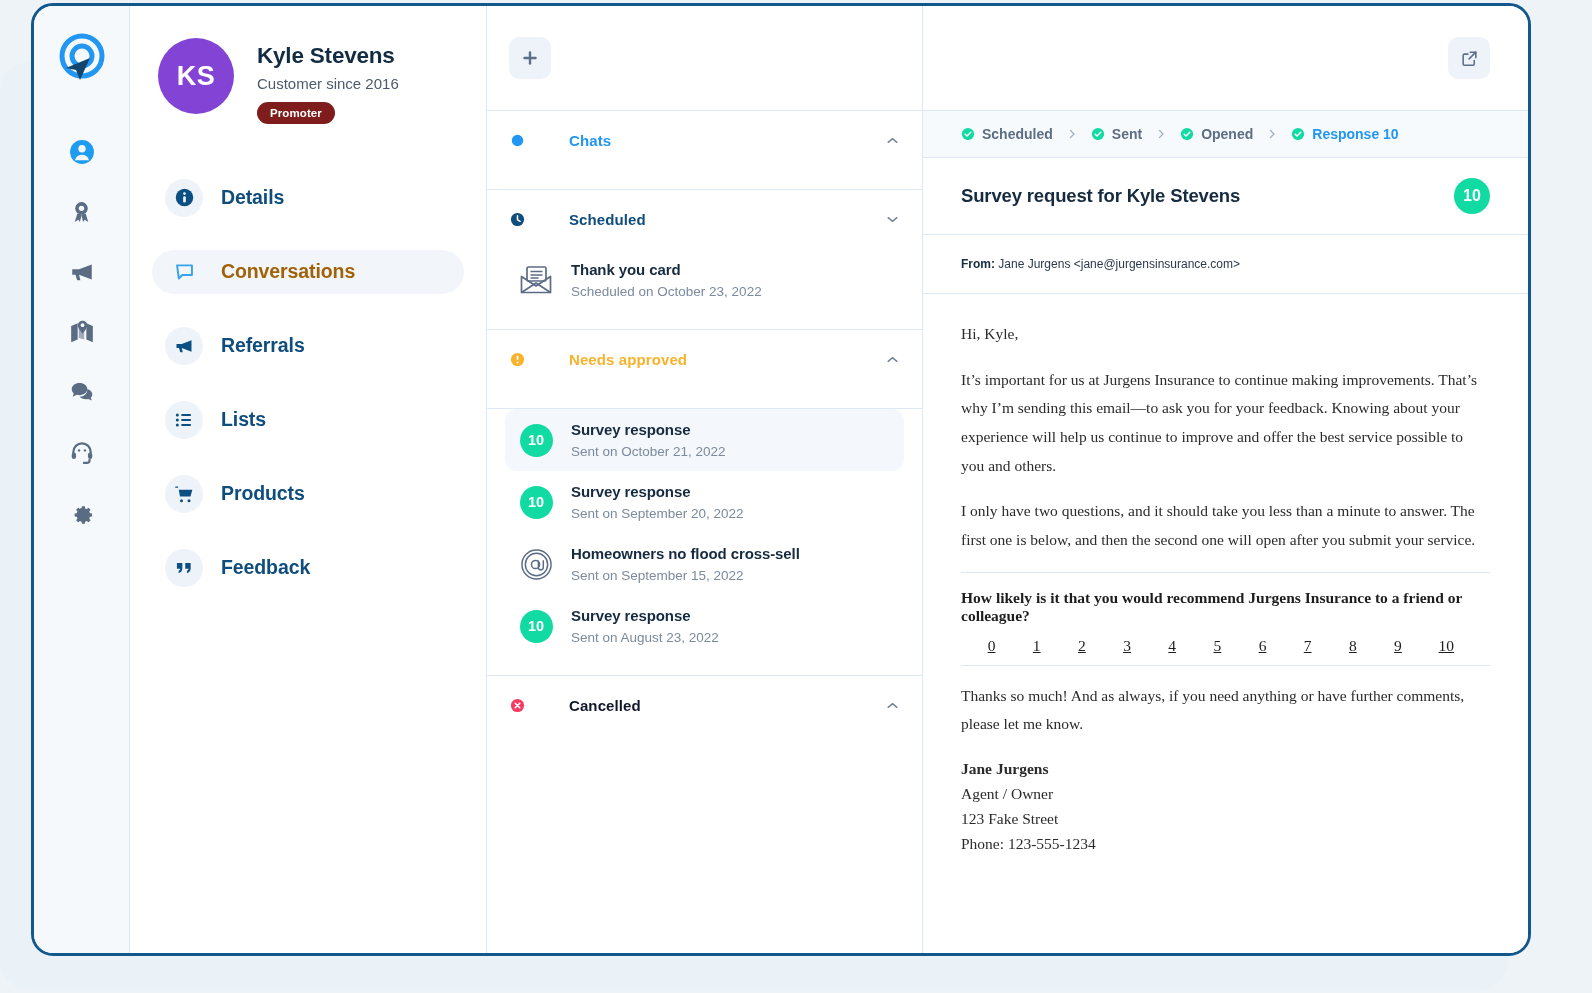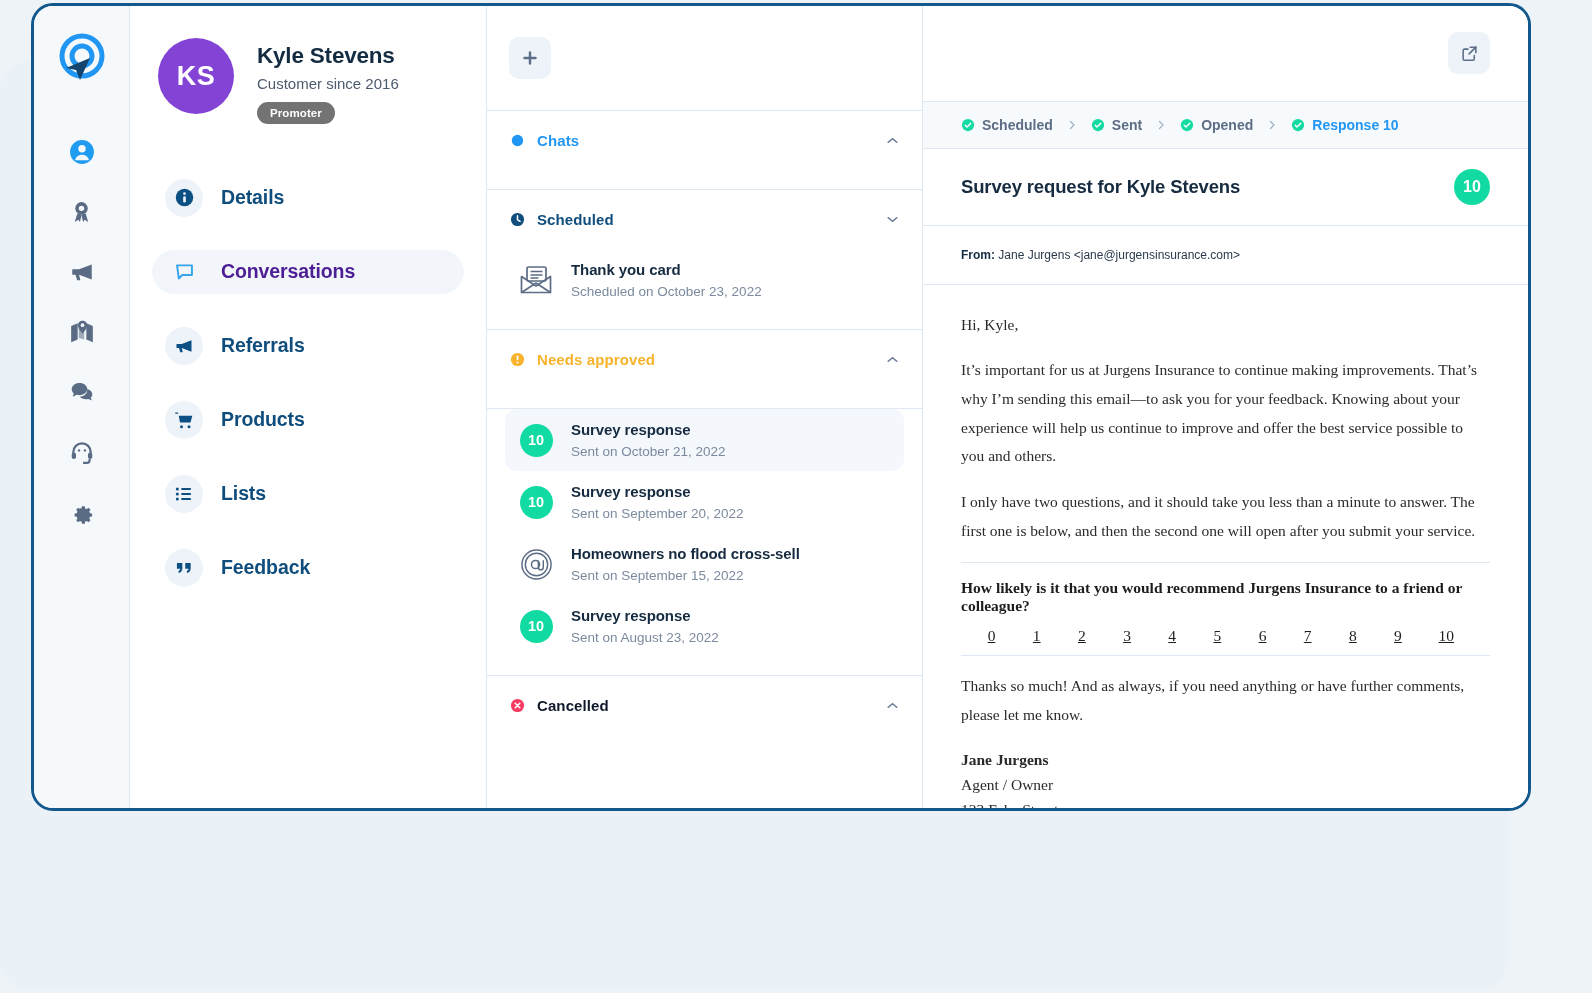--- a/index.html
+++ b/index.html
@@ -11,21 +11,21 @@
     background: #eef3f8;
     font-family: "Liberation Sans", sans-serif;
   }
 
   
   #app-frame {
     position: absolute;
     left: 31px;
     top: 3px;
     width: 1500px;
-    height: 808px;
+    height: 953px;
     border: 3px solid #13588d;
     border-radius: 22px;
     background: #ffffff;
     overflow: hidden;
     display: flex;
   }
   
   #frame-shadow {
     position: absolute;
     left: 0px;
@@ -93,21 +93,21 @@
     line-height: 1.1;
   }
   #profile-since {
     font-size: 15px;
     color: #4c5a6d;
     margin-top: 6px;
   }
   #promoter-badge {
     display: inline-block;
     margin-top: 10px;
-    background: #737373;
+    background: #7f1d1d;
     color: #ffffff;
     font-size: 11.5px;
     font-weight: bold;
     padding: 5px 13px 5px 13px;
     border-radius: 999px;
     letter-spacing: .1px;
   }
 
   .nav-item {
     display: flex;
@@ -127,21 +127,21 @@
     color: #0c4f82;
   }
   .nav-item.active .nav-ico { background: transparent; color: #35a4e8; }
   .nav-label {
     margin-left: 18px;
     font-size: 19.5px;
     font-weight: bold;
     color: #0f4d7d;
     letter-spacing: -.1px;
   }
-  .nav-item.active .nav-label { color: #4c1d95; }
+  .nav-item.active .nav-label { color: #a16207; }
 
   
   #mid-col {
     width: 436px;
     flex: 0 0 436px;
     border-right: 1px solid #dde8f2;
     background: #ffffff;
     display: flex;
     flex-direction: column;
   }
@@ -161,20 +161,21 @@
     color: #5d6f88;
     cursor: pointer;
   }
 
   .sect { border-bottom: 1px solid #dde8f2; }
   .sect-head {
     display: flex;
     align-items: center;
     padding: 21px 22px 21px 22px;
     cursor: pointer;
+    gap: 32px;
   }
   .sect-dot { width: 17px; height: 17px; flex: 0 0 17px; display:flex; align-items:center; justify-content:center; }
   .sect-title {
     margin-left: 11px;
     font-size: 15px;
     font-weight: bold;
     letter-spacing: .1px;
   }
   .chev { margin-left: auto; color: #6d7f99; display:flex; }
   .sect-body { padding: 0 0 18px 0; }
@@ -424,40 +425,40 @@
         <svg width="20" height="20" viewBox="0 0 24 24" fill="currentColor">
             <path d="M3 9.5v5h3l1.5 5h3l-1.2-5L21 19V5L9.3 9.5z"></path>
           </svg>
       </span>
       <span class="nav-label">Referrals</span>
     </div>
 
     <div class="nav-item">
       <span class="nav-ico">
         <svg width="20" height="20" viewBox="0 0 24 24" fill="currentColor">
-            <path d="M1.5 3h3.2l1 4H22l-2.2 8H7.2L5.6 6.2 5 4.5H1.5z"></path>
-            <circle cx="9" cy="20" r="1.8"></circle>
-            <circle cx="18" cy="20" r="1.8"></circle>
-          </svg>
-      </span>
-      <span class="nav-label">Products</span>
-    </div>
-
-    <div class="nav-item">
-      <span class="nav-ico">
-        <svg width="20" height="20" viewBox="0 0 24 24" fill="currentColor">
             <circle cx="4" cy="6" r="1.8"></circle>
             <circle cx="4" cy="12" r="1.8"></circle>
             <circle cx="4" cy="18" r="1.8"></circle>
             <rect x="8.5" y="4.7" width="12" height="2.6" rx="1.3"></rect>
             <rect x="8.5" y="10.7" width="12" height="2.6" rx="1.3"></rect>
             <rect x="8.5" y="16.7" width="12" height="2.6" rx="1.3"></rect>
           </svg>
       </span>
       <span class="nav-label">Lists</span>
+    </div>
+
+    <div class="nav-item">
+      <span class="nav-ico">
+        <svg width="20" height="20" viewBox="0 0 24 24" fill="currentColor">
+            <path d="M1.5 3h3.2l1 4H22l-2.2 8H7.2L5.6 6.2 5 4.5H1.5z"></path>
+            <circle cx="9" cy="20" r="1.8"></circle>
+            <circle cx="18" cy="20" r="1.8"></circle>
+          </svg>
+      </span>
+      <span class="nav-label">Products</span>
     </div>
 
     <div class="nav-item">
       <span class="nav-ico">
         <svg width="20" height="20" viewBox="0 0 24 24" fill="currentColor">
             <path d="M3.5 6h6.5v6.5c0 3-1.8 5-4.5 5.5v-2.6c1.2-.4 1.9-1.3 2-2.4H3.5z"></path>
             <path d="M13.5 6H20v6.5c0 3-1.8 5-4.5 5.5v-2.6c1.2-.4 1.9-1.3 2-2.4h-4z"></path>
           </svg>
       </span>
       <span class="nav-label">Feedback</span>

